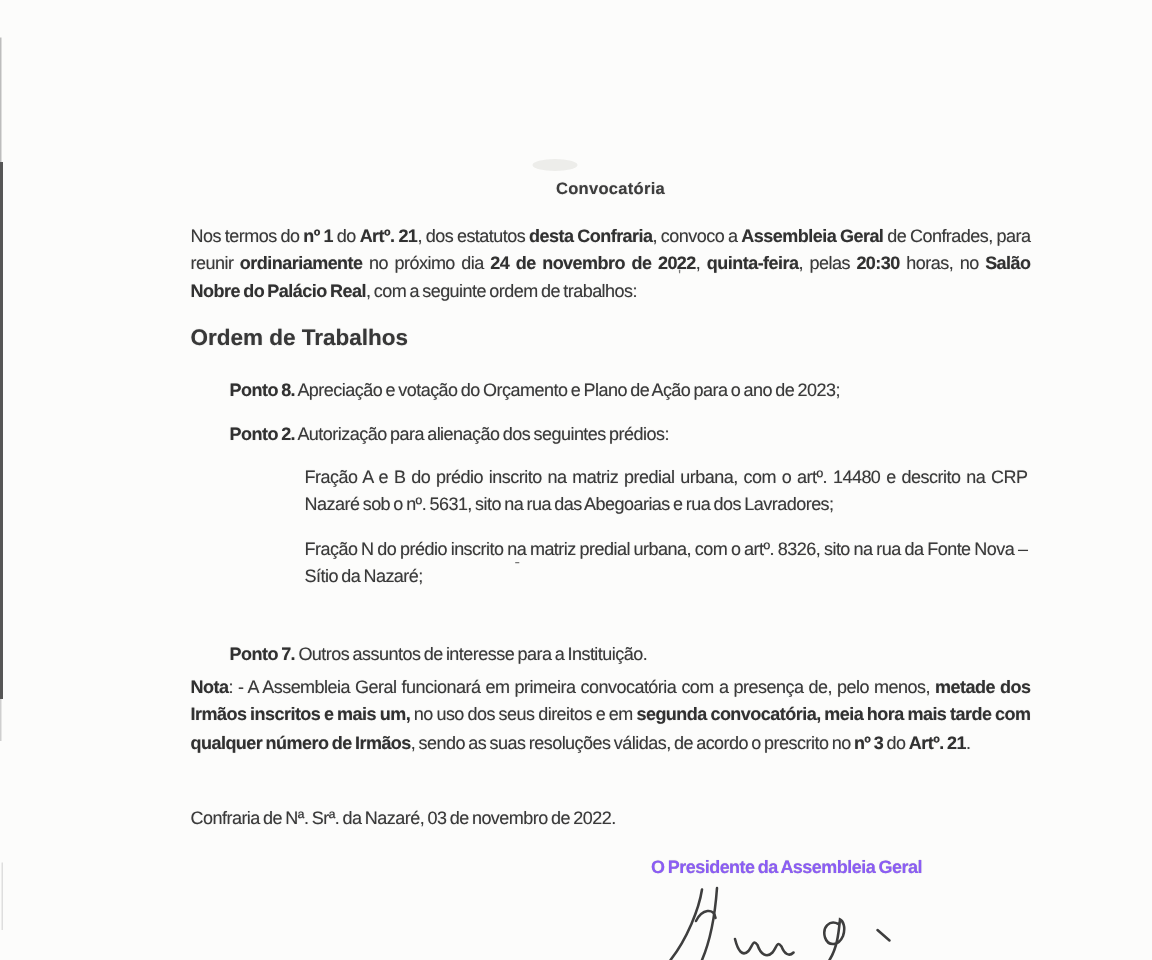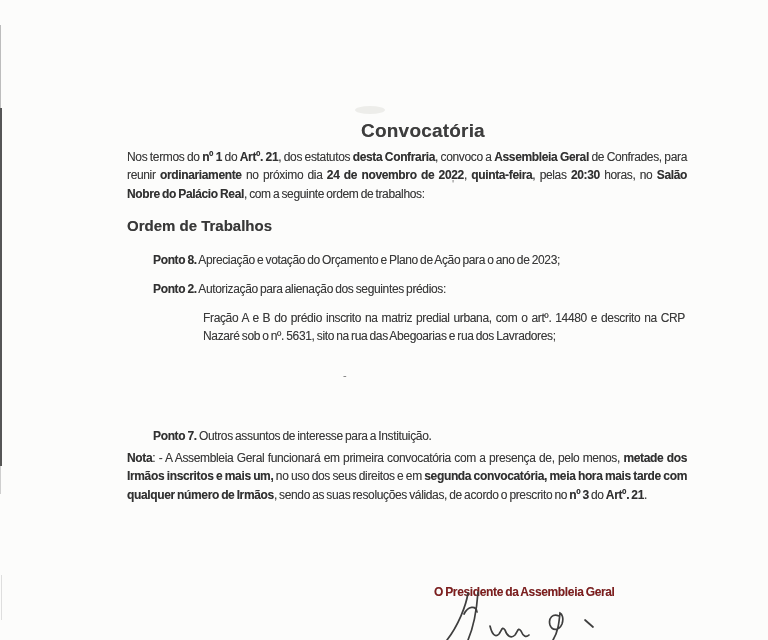--- a/index.html
+++ b/index.html
@@ -4,37 +4,37 @@
 <style>
   html,body{margin:0;padding:0;background:#fff;}
   .page{position:relative;width:768px;height:640px;background:#fcfcfb;overflow:hidden;
         font-family:"Liberation Sans",sans-serif;color:#3a3a3a;}
   .doc{position:absolute;left:127px;top:0;width:560px;height:640px;}
   .doc>div{position:absolute;}
   .txt{font-size:12px;letter-spacing:-0.35px;word-spacing:-0.8px;line-height:18.4px;
        text-shadow:0 0 0.5px rgba(70,70,70,0.45);}
   .just{text-align:justify;}
   .b{font-weight:bold;color:#313131;}
-  .title{top:120px;left:16px;width:100%;text-align:center;font-size:19px;font-weight:bold;
+  .title{top:120px;left:0;width:100%;text-align:center;font-size:11px;font-weight:bold;
          letter-spacing:0.2px;color:#3d3d3d;text-shadow:0 0 0.6px rgba(60,60,60,0.5);}
   .h2{top:217px;left:0;width:100%;font-size:15px;font-weight:bold;
       color:#383838;text-shadow:0 0 0.6px rgba(60,60,60,0.5);}
   .intro{top:148px;left:0;width:100%;}
   .pt{white-space:nowrap;left:26px;}
   .pt1{top:251px;}
   .pt2{top:280px;text-align:center;}
   .pt3{top:427px;}
   .sub{left:76px;width:482px;}
   .sub1{top:309px;}
   .sub2{top:357px;}
   .sub3{top:399px;}
   .nota{top:449px;left:0;width:100%;}
   .close1{top:518px;left:0;white-space:nowrap;}
   .close2{top:536px;left:0;white-space:nowrap;}
-  .pres{top:569px;left:307px;white-space:nowrap;font-weight:bold;color:#7f1d1d;margin-top:14px;}
+  .pres{top:569px;left:307px;white-space:nowrap;font-weight:bold;color:#8b5cf6;}
   .artifact{position:absolute;color:#777;font-size:11px;font-family:"Liberation Sans",sans-serif;}
   .edge-dark{position:absolute;left:0;top:108px;width:2px;height:358px;background:#565656;}
   .edge-light{position:absolute;left:0;top:25px;width:1px;height:85px;background:#bdbdbd;}
   .edge-light2{position:absolute;left:0;top:466px;width:1px;height:28px;background:#cfcfcf;}
   .edge-light3{position:absolute;left:1px;top:575px;width:1px;height:45px;background:#dedede;}
   .smudge{position:absolute;left:355px;top:106px;width:30px;height:8px;background:#ededea;border-radius:50%;}
   .sig{position:absolute;left:440px;top:588px;}
 </style>
 </head>
 <body>
@@ -52,25 +52,27 @@
     <div class="title">Convocatória</div>
 
     <div class="intro txt just"><span>Nos termos do </span><span class="b">nº 1</span><span> do </span><span class="b">Artº. 21</span><span>, dos estatutos </span><span class="b">desta Confraria</span><span>, convoco a </span><span class="b">Assembleia Geral</span><span> de Confrades, para reunir </span><span class="b">ordinariamente</span><span> no próximo dia </span><span class="b">24 de novembro de 2022</span><span>, </span><span class="b">quinta-feira</span><span>, pelas </span><span class="b">20:30</span><span> horas, no </span><span class="b">Salão Nobre do Palácio Real</span><span>, com a seguinte ordem de trabalhos:</span></div>
 
     <div class="h2">Ordem de Trabalhos</div>
 
     <div class="pt pt1 txt"><span class="b">Ponto 8.</span><span> Apreciação e votação do Orçamento e Plano de Ação para o ano de 2023;</span></div>
     <div class="pt pt2 txt"><span class="b">Ponto 2.</span><span> Autorização para alienação dos seguintes prédios:</span></div>
 
     <div class="sub sub1 txt just">Fração A e B do prédio inscrito na matriz predial urbana, com o artº. 14480 e descrito na CRP Nazaré sob o nº. 5631, sito na rua das Abegoarias e rua dos Lavradores;</div>
+    <div class="sub sub2 txt just">Fração N do prédio inscrito na matriz predial urbana, com o artº. 8326, sito na rua da Fonte Nova – Sítio da Nazaré;</div>
 
     <div class="pt pt3 txt"><span class="b">Ponto 7.</span><span> Outros assuntos de interesse para a Instituição.</span></div>
 
     <div class="nota txt just"><span class="b">Nota</span><span>: - A Assembleia Geral funcionará em primeira convocatória com a presença de, pelo menos, </span><span class="b">metade dos Irmãos inscritos e mais um,</span><span> no uso dos seus direitos e em </span><span class="b">segunda convocatória, meia hora mais tarde com qualquer número de Irmãos</span><span>, sendo as suas resoluções válidas, de acordo o prescrito no </span><span class="b">nº 3</span><span> do </span><span class="b">Artº. 21</span><span>.</span></div>
 
+    <div class="close2 txt">Confraria de Nª. Srª. da Nazaré, 03 de novembro de 2022.</div>
 
     <div class="pres txt">O Presidente da Assembleia Geral</div>
   </div>
 
   <div class="artifact" style="left:452px;top:178px;">'</div>
   <div class="artifact" style="left:343px;top:369px;">-</div>
 
   <svg class="sig" width="160" height="52" viewBox="0 0 160 52">
     <g fill="none" stroke="#3e3e3e" stroke-width="1.7" stroke-linecap="round">
       <path d="M28,5 C26,18 18,38 7,52"></path>

